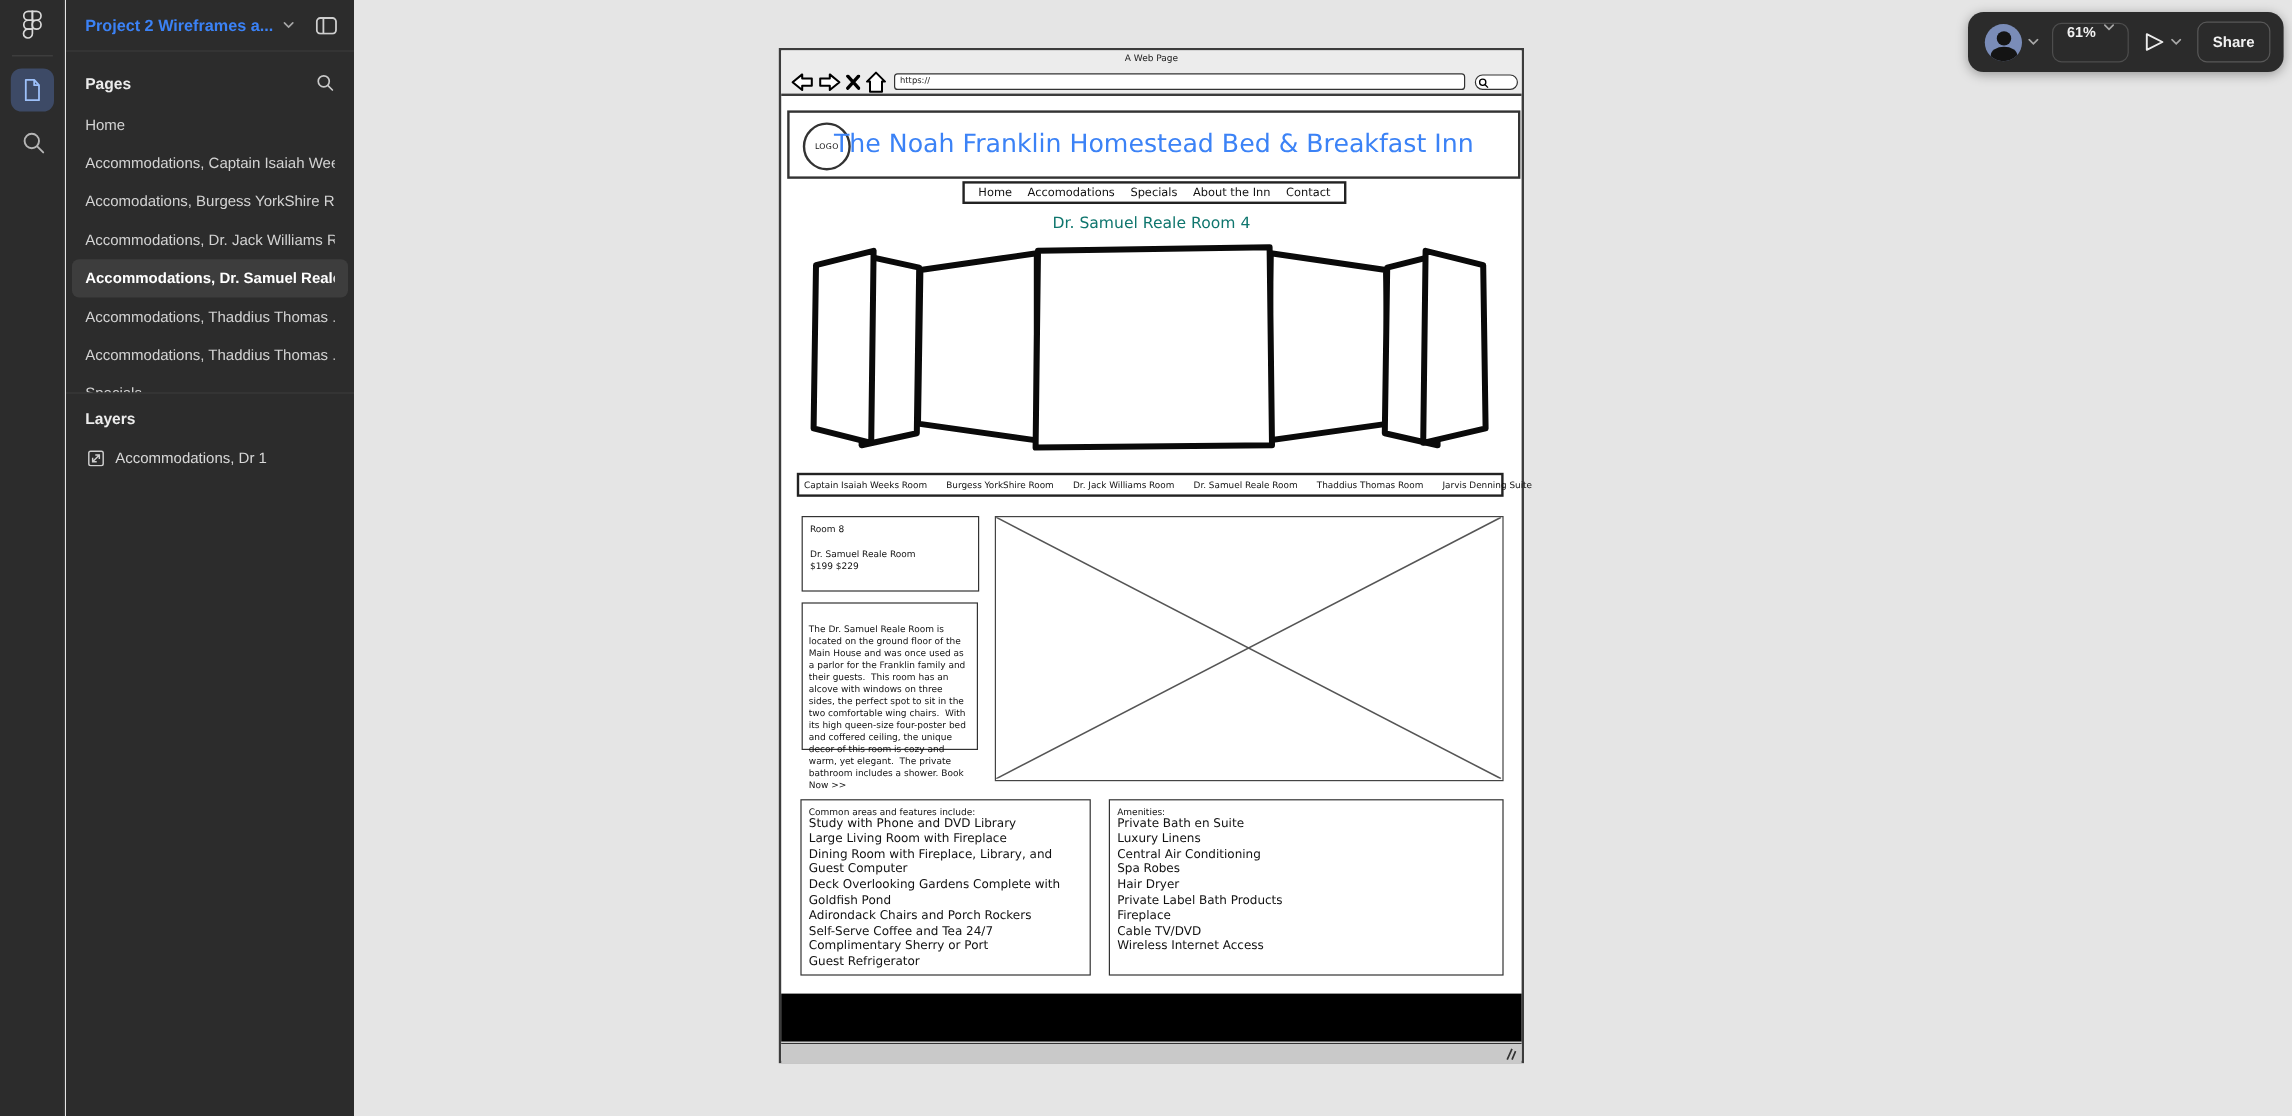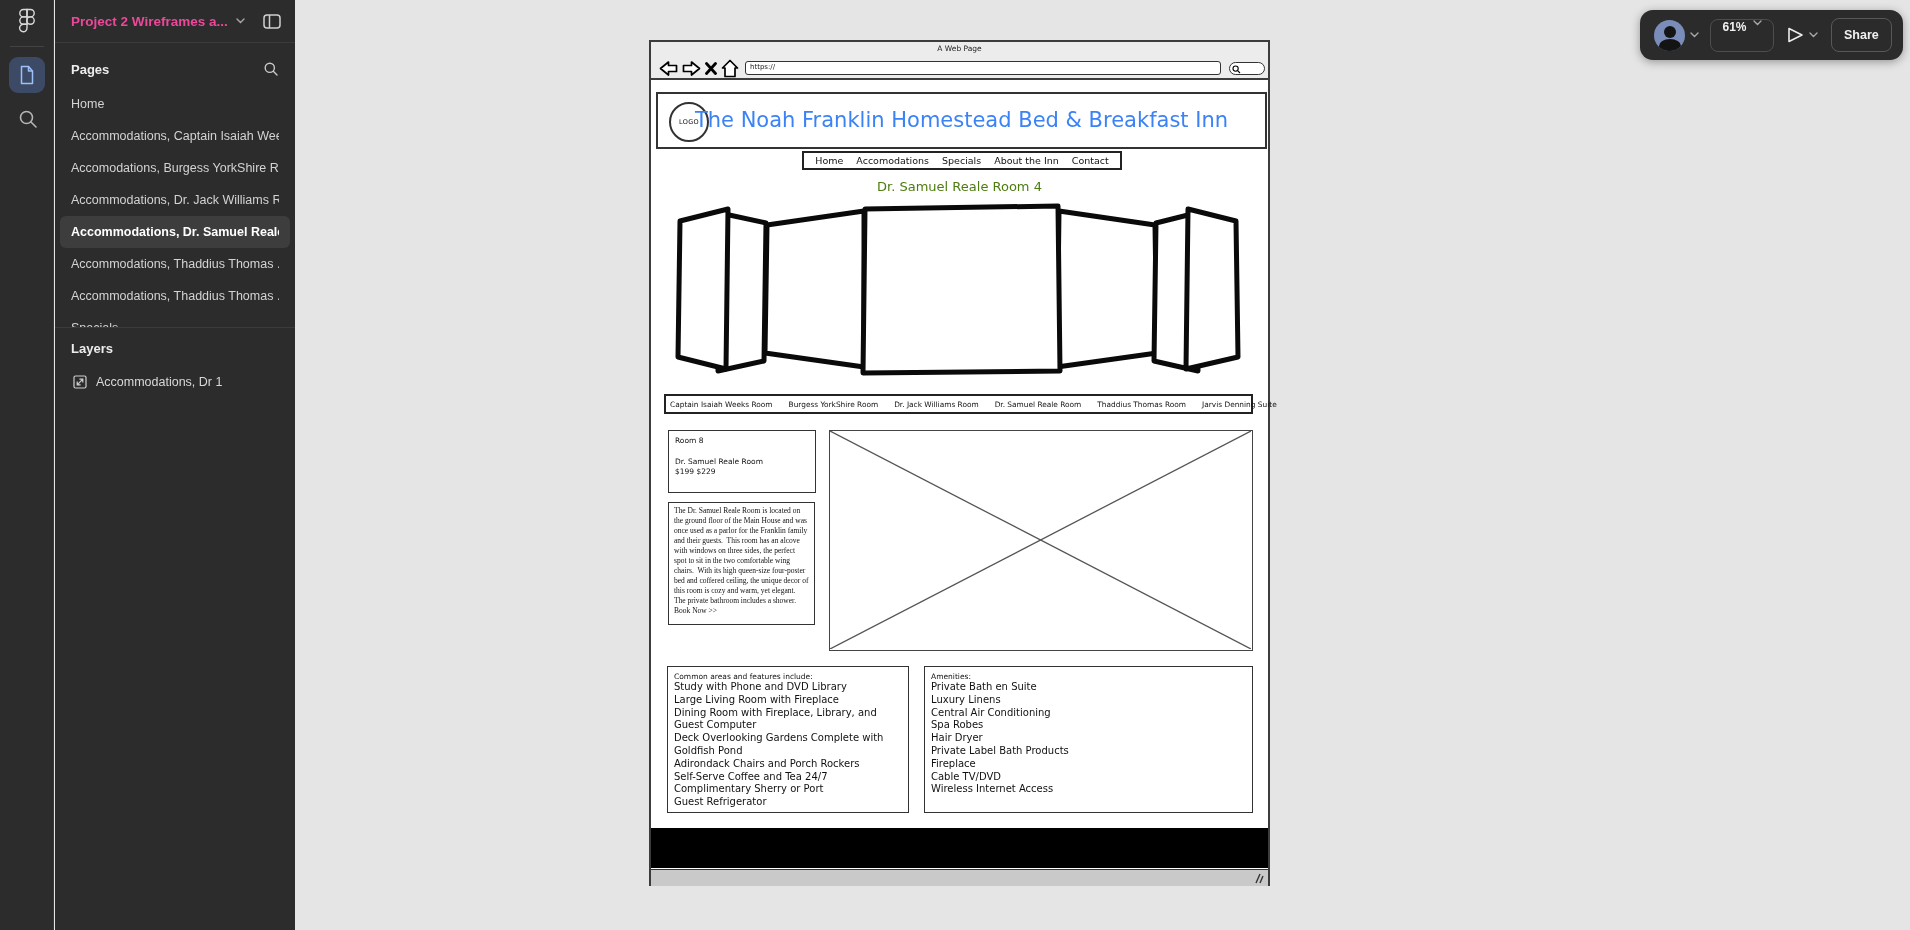--- a/index.html
+++ b/index.html
@@ -12,21 +12,21 @@
   .rail-logo { position:absolute; left:18px; top:8px; }
   .rail-divider { position:absolute; left:10px; top:46px; width:34px; height:1px; background:#434343; }
   .rail-file-btn { position:absolute; left:9px; top:57px; width:36px; height:36px;
                    border-radius:9px; background:#3d4a66; display:flex; align-items:center; justify-content:center; cursor:pointer; }
   .rail-search-btn { position:absolute; left:17px; top:108px; width:22px; height:22px; cursor:pointer; }
 
   
   .sidebar { position:absolute; left:55px; top:0; width:240px; height:930px; background:#2c2c2c; z-index:29; color:#d6d6d6; }
   .sb-header { position:absolute; left:0; top:0; width:240px; height:43px; border-bottom:1px solid #3b3b3b;
                display:flex; align-items:center; padding:0 14px 0 16px; }
-  .sb-title { font-size:13.5px; font-weight:bold; color:#ec4899; white-space:nowrap; overflow:hidden; }
+  .sb-title { font-size:13.5px; font-weight:bold; color:#3b82f6; white-space:nowrap; overflow:hidden; }
   .sb-title-chevron { margin-left:8px; flex:0 0 auto; }
   .sb-panel-toggle { margin-left:auto; flex:0 0 auto; cursor:pointer; }
 
   .pages-head { position:absolute; left:0; top:54px; width:240px; height:30px;
                 display:flex; align-items:center; padding:0 16px; }
   .pages-title { font-size:13px; font-weight:bold; color:#ececec; }
   .pages-search { margin-left:auto; cursor:pointer; }
 
   .pages-list { position:absolute; left:5px; top:88px; width:230px; height:239px; overflow:hidden; }
   .page-row { height:32px; display:flex; align-items:center; padding:0 11px; border-radius:6px;
@@ -70,35 +70,35 @@
 
   .wf-header { left:5px; top:50px; width:611px; height:57px; border:2px solid #333; background:#fff; }
   .wf-logo   { left:11px; top:8px; width:40px; height:40px; border:2px solid #333; border-radius:50%;
                display:flex; align-items:center; justify-content:center; font-size:6.5px; letter-spacing:.3px; }
   .wf-site-title { left:0; top:14px; width:100%; text-align:center; font-size:21px; color:#3b82f6; }
 
   .wf-nav { left:151px; top:109px; width:320px; height:19px; border:2px solid #222; background:#fff;
             display:flex; align-items:center; justify-content:center; gap:13px; }
   .wf-nav div { position:static; font-size:9.5px; cursor:pointer; white-space:nowrap; }
 
-  .wf-heading { left:0; top:137px; width:100%; text-align:center; font-size:13px; color:#4d7c0f; }
+  .wf-heading { left:0; top:137px; width:100%; text-align:center; font-size:13px; color:#0f766e; }
 
   .wf-carousel { left:24px; top:159px; }
 
   .wf-tabs { left:13px; top:352px; width:589px; height:20px; border:2px solid #222; background:#fff;
              display:flex; align-items:center; justify-content:space-around; padding:0 4px;gap:16px; }
   .wf-tabs div { position:static; font-size:7.4px; cursor:pointer; white-space:nowrap; }
 
   .wf-roomcard { left:17px; top:388px; width:148px; height:63px; border:1.5px solid #333; background:#fff;
                  padding:5px 6px; font-size:7.5px; line-height:1.35; }
   .wf-roomcard .rc-name { position:static; display:block; margin-top:11px; }
   .wf-roomcard .rc-line { position:static; display:block; }
 
   .wf-desc { left:17px; top:460px; width:147px; height:123px; border:1.5px solid #333; background:#fff;
-             padding:3px 5px; font-size:7.5px; line-height:1.33; white-space:pre-wrap;font-family:Liberation Serif, serif; }
+             padding:17px 5px; font-size:7.5px; line-height:1.33; white-space:pre-wrap; }
 
   .wf-image { left:178px; top:388px; width:424px; height:221px; border:1.5px solid #444; background:#fff; }
 
   .wf-common { left:16px; top:624px; width:242px; height:147px; border:1.5px solid #333; background:#fff; padding:5px 6px; }
   .wf-amen   { left:273px; top:624px; width:329px; height:147px; border:1.5px solid #333; background:#fff; padding:5px 6px; }
   .wf-listbox-title { position:static; display:block; font-size:7.5px; margin-bottom:0; }
   .wf-listbox-items div { position:static; font-size:10px; line-height:1.28; }
 
   .wf-footer { left:0; top:786px; width:100%; height:40px; background:#000; }
   .wf-statusbar { left:0; top:827px; width:100%; height:17px; background:#c9c9c9; border-top:1.5px solid #333; }

